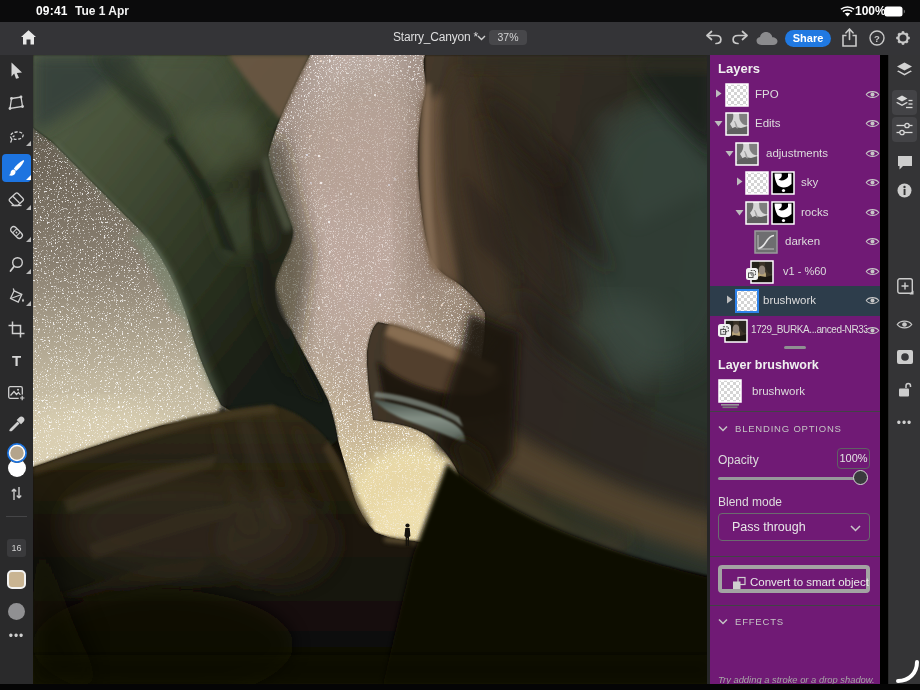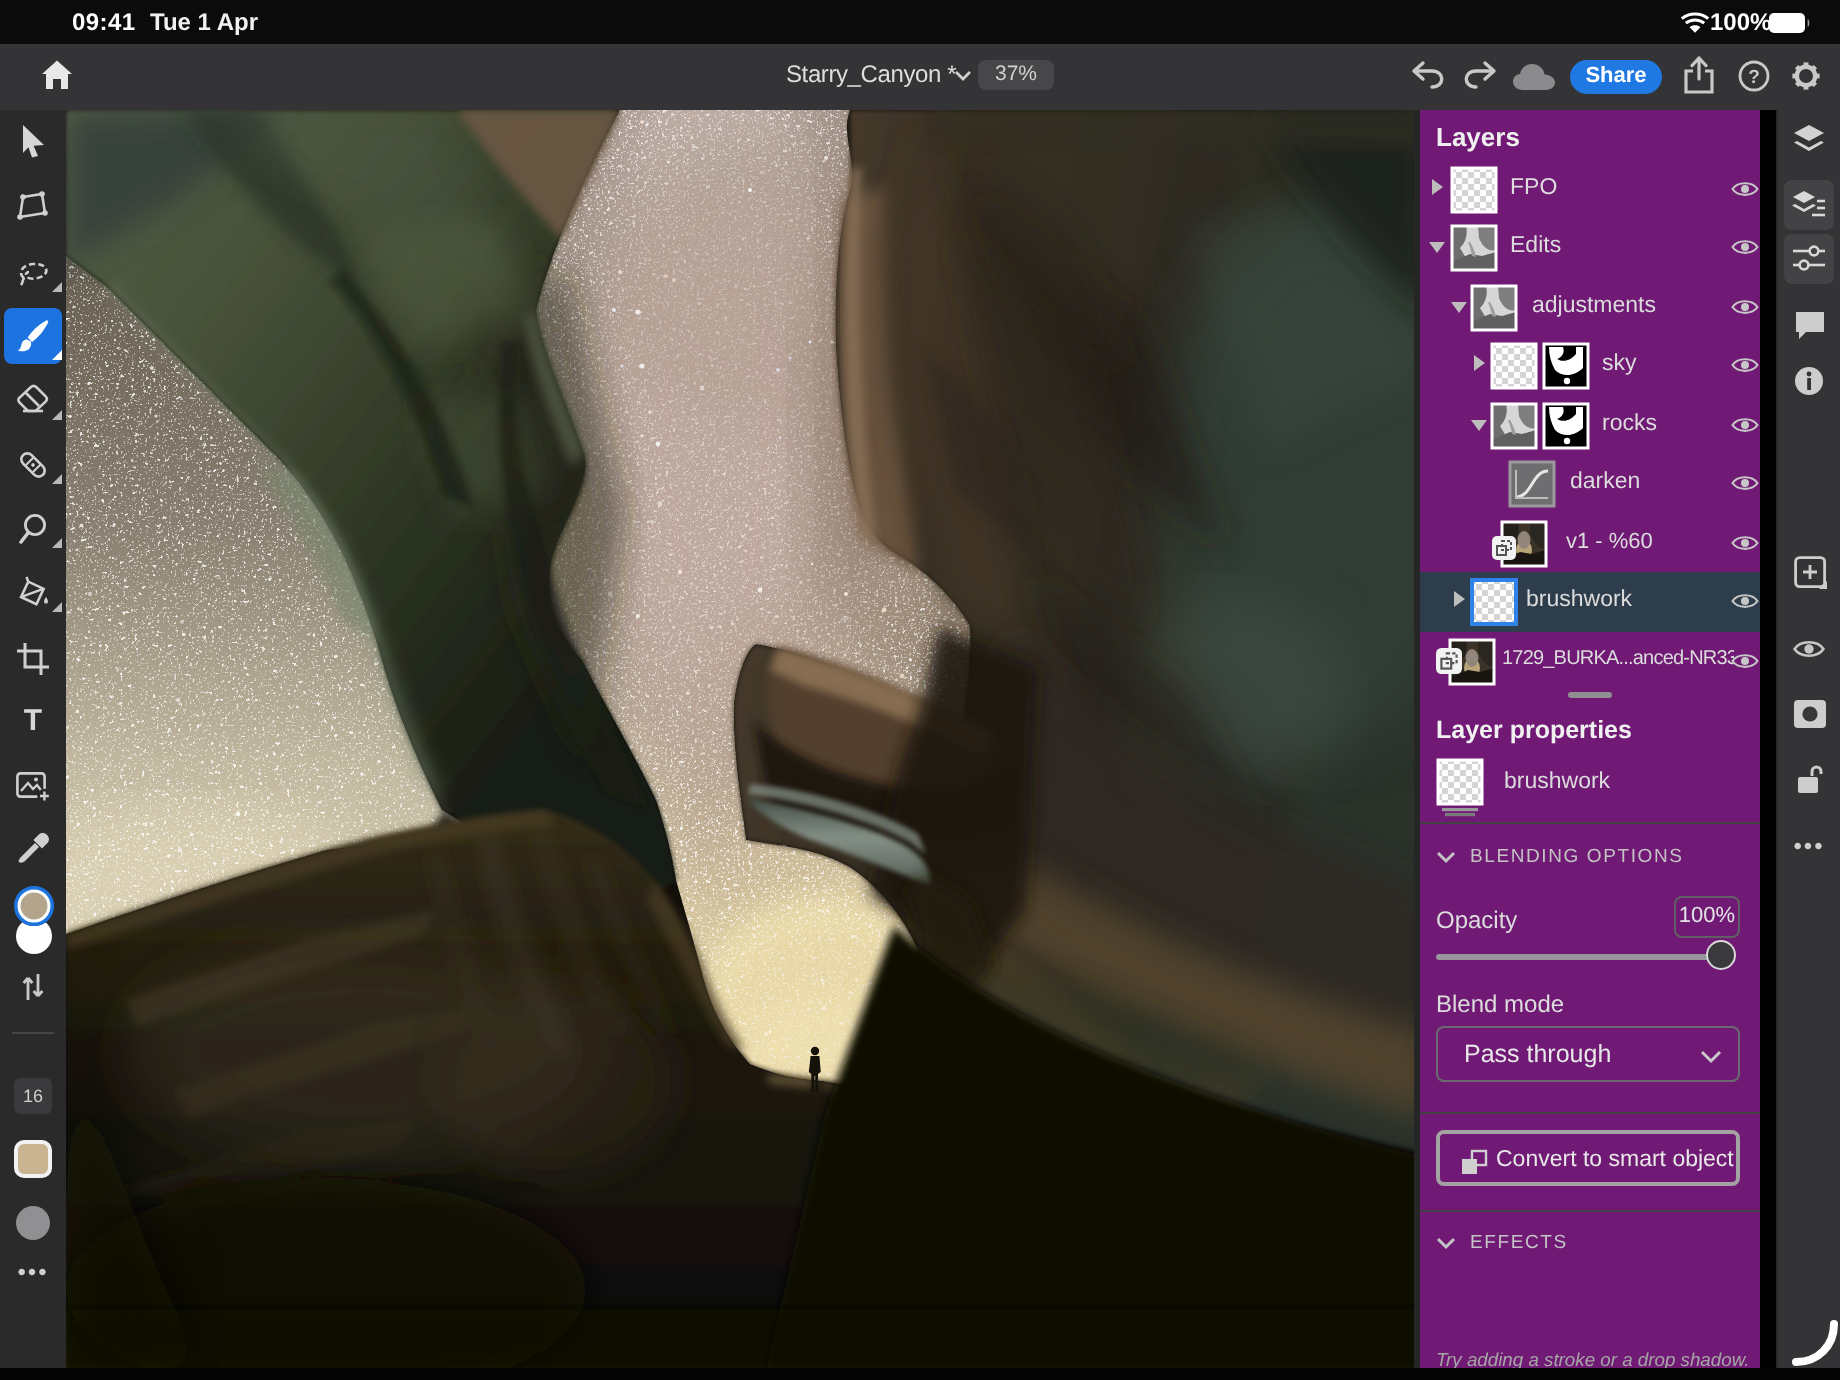--- a/index.html
+++ b/index.html
@@ -664,21 +664,21 @@
     </svg>
     <svg class="ic" style="left:8px;top:268.5px" width="13" height="13" viewBox="0 0 12 12">
       <use href="#sobadge"></use>
     </svg>
     <div class="abs lname" style="left:41px;top:268.5px;font-size:10px;white-space:nowrap;letter-spacing:-0.4px;width:116px;overflow:hidden;">1729_BURKA...anced-NR33</div>
     <svg class="ic" style="left:155px;top:269.5px" width="15" height="11" viewBox="0 0 16 12">
       <use href="#eyeic"></use>
     </svg>
 
   <div class="abs" style="left:74px;top:291px;width:22px;height:3px;background:#8f8f92;border-radius:2px;"></div>
-  <div class="abs ptitle" style="left:8px;top:303px;">Layer properties</div>
+  <div class="abs ptitle" style="left:8px;top:303px;">Layer brushwork</div>
   <svg class="ic" style="left:8px;top:324px" width="24" height="30" viewBox="0 0 24 30">
     <rect x="1" y="1" width="22" height="22" fill="url(#chk)" stroke="#fff" stroke-width="1.5"></rect>
     <rect x="3" y="25" width="18" height="1.6" fill="#9a9a9a"></rect>
     <rect x="4.5" y="27.5" width="15" height="1.6" fill="#7a7a7a"></rect>
   </svg>
   <div class="abs lname" style="left:42px;top:330px;">brushwork</div>
   <div class="divline" style="left:0;top:356px;width:170px;"></div>
 
   <svg class="ic" style="left:8px;top:370px" width="10" height="7" viewBox="0 0 10 7">
     <path d="M1,1.5 L5,5.5 L9,1.5" stroke="#c4c4c4" stroke-width="1.5" fill="none"></path>
@@ -689,21 +689,21 @@
   <div class="abs" style="left:8px;top:422px;width:143px;height:2.5px;background:#97979b;border-radius:2px;"></div>
   <div class="abs" style="left:143px;top:415px;width:15px;height:15px;border:1.8px solid #d8d8d8;border-radius:50%;background:#3a3a3d;box-sizing:border-box;"></div>
   <div class="abs lname" style="left:8px;top:440px;font-size:12px;">Blend mode</div>
   <div class="abs" style="left:8px;top:458px;width:152px;height:28px;border:1px solid #6b6b6f;border-radius:4px;box-sizing:border-box;text-align:right;">
     <div class="abs" style="left:13px;top:6px;font-size:12.5px;color:#e8e8e8;">Pass through</div>
     <svg class="ic" style="left:131px;top:11px" width="11" height="7" viewBox="0 0 11 7">
       <path d="M1,1 L5.5,5.5 L10,1" stroke="#c9c9c9" stroke-width="1.5" fill="none"></path>
     </svg>
   </div>
   <div class="divline" style="left:0;top:501px;width:170px;"></div>
-  <div class="abs" style="left:8px;top:510px;width:152px;height:28px;border:2px solid #a3a3a3;border-radius:4px;box-sizing:border-box;">
+  <div class="abs" style="left:8px;top:510px;width:152px;height:28px;border:4px solid #a3a3a3;border-radius:4px;box-sizing:border-box;">
     <svg class="ic" style="left:10px;top:7px" width="14" height="14" viewBox="0 0 14 14">
       <rect x="1" y="5.5" width="7.5" height="7.5" fill="#cfcfcf"></rect>
       <rect x="6" y="1.5" width="7" height="7" fill="none" stroke="#cfcfcf" stroke-width="1.2"></rect>
     </svg>
     <div class="abs" style="left:28px;top:7px;font-size:11.5px;color:#e8e8e8;white-space:nowrap;">Convert to smart object</div>
   </div>
   <div class="divline" style="left:0;top:550px;width:170px;"></div>
   <svg class="ic" style="left:8px;top:563px" width="10" height="7" viewBox="0 0 10 7">
     <path d="M1,1.5 L5,5.5 L9,1.5" stroke="#c4c4c4" stroke-width="1.5" fill="none"></path>
   </svg>

